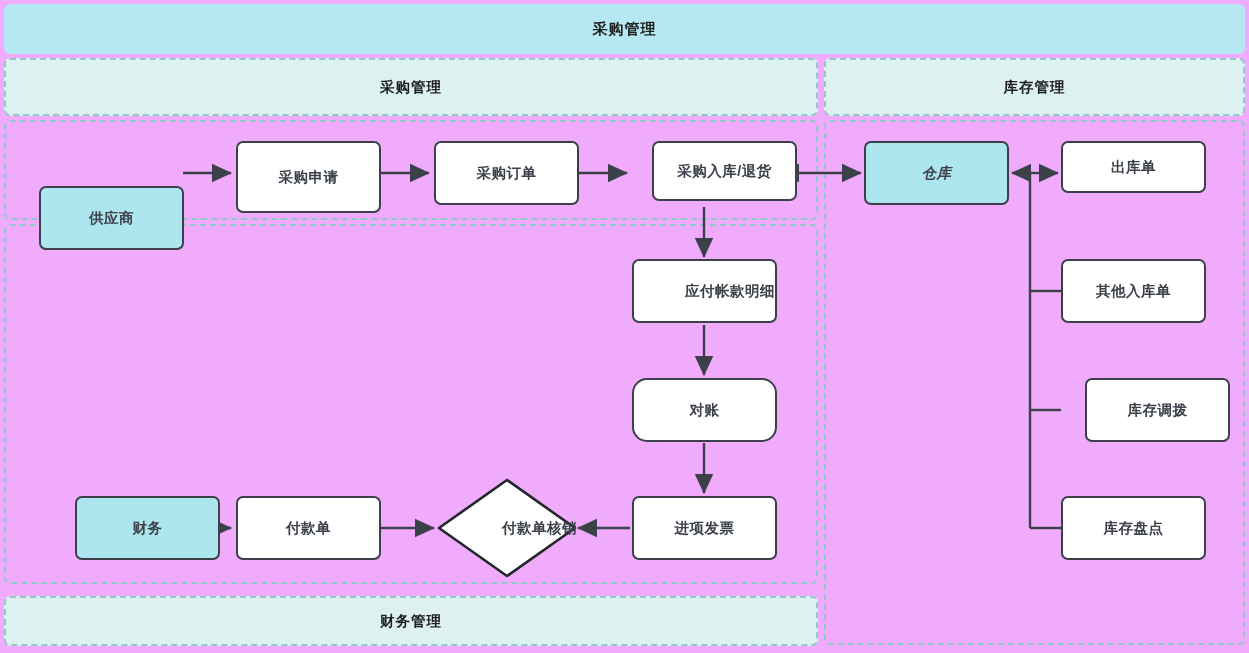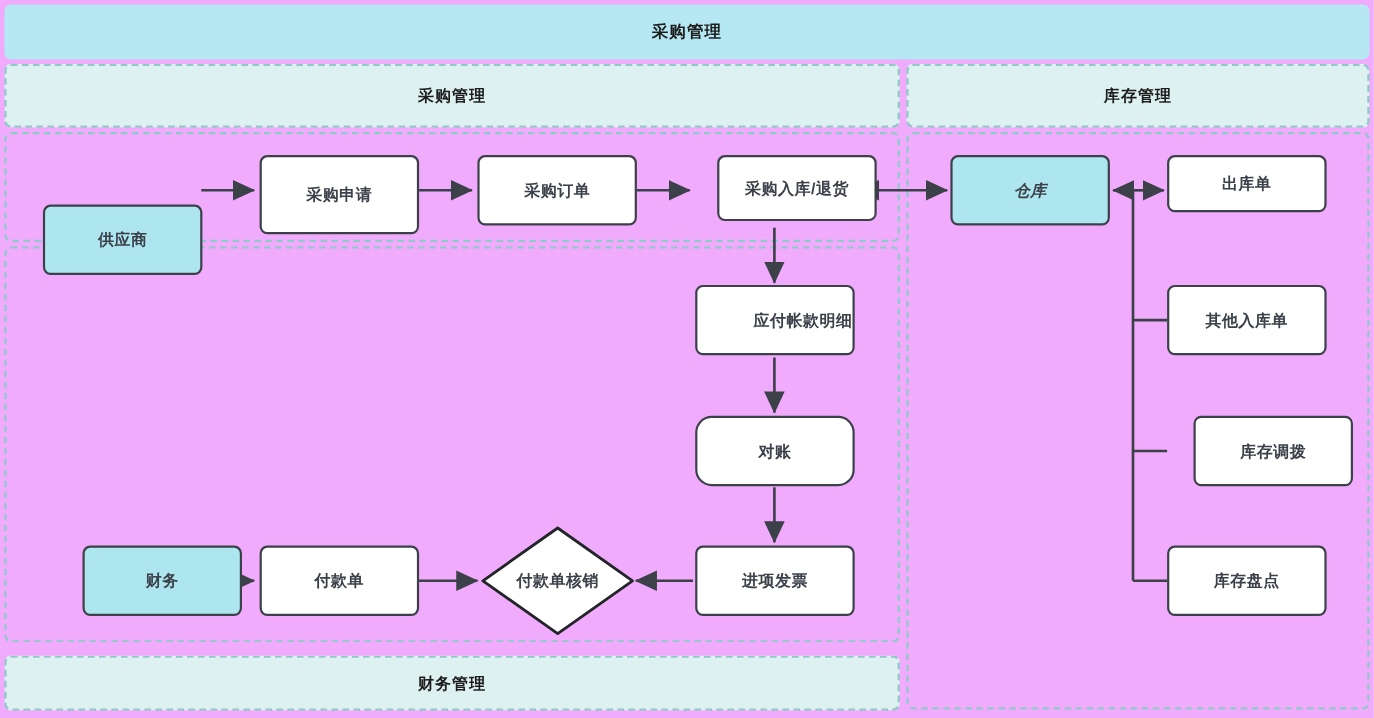--- a/index.html
+++ b/index.html
@@ -89,21 +89,21 @@
     z-index: 5;
   }
   .diamond svg { display: block; overflow: visible; }
   .diamond-text {
     position: absolute;
     left: 0; top: 0;
     width: 100%;
     height: 100%;
     display: flex;
     align-items: center;
-    justify-content: center;
+    justify-content: flex-end;
     pointer-events: none;
   }
   .diamond-text span {
     font-size: 14.5px;
     font-weight: bold;
     color: #3b4049;
     letter-spacing: 0.5px;
     white-space: nowrap;
   }
 

